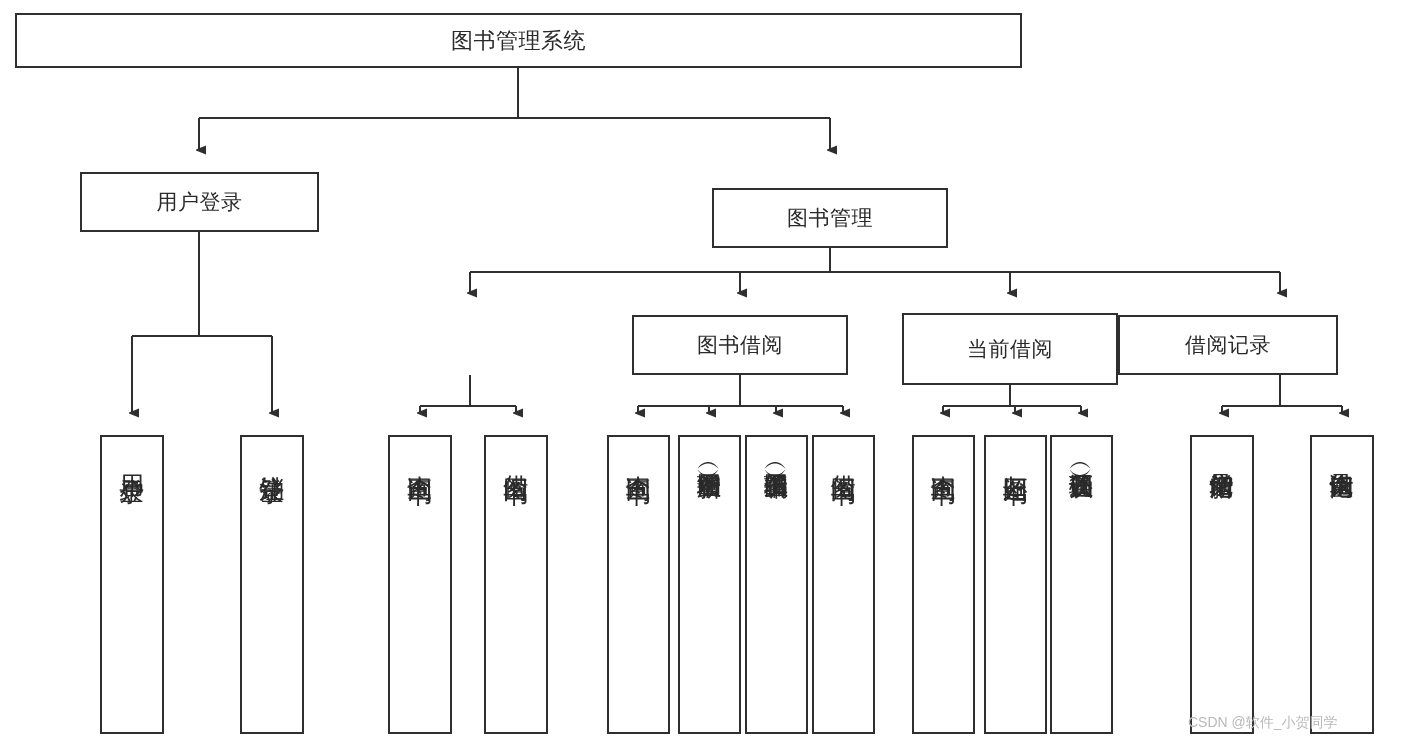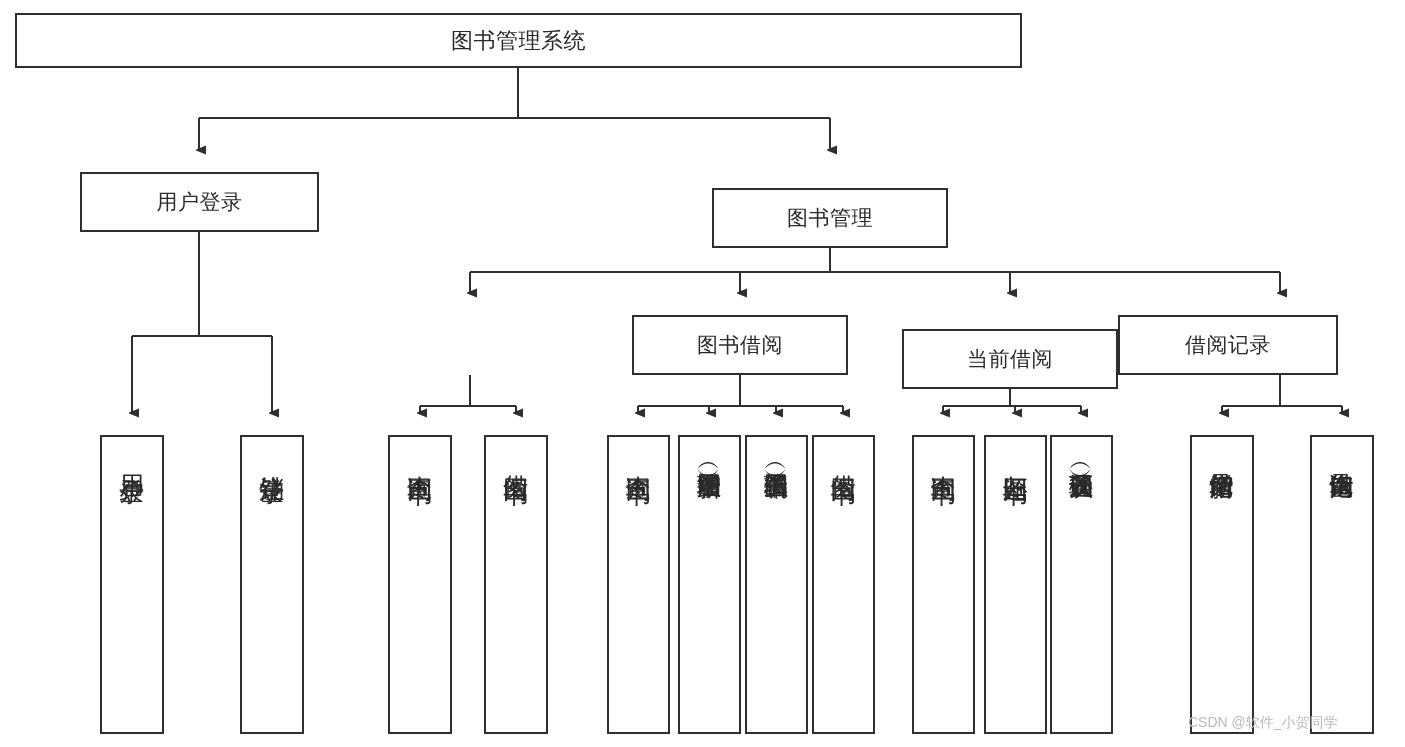--- a/index.html
+++ b/index.html
@@ -139,21 +139,21 @@
   <div class="node horizontal" style="left:80px; top:172px; width:239px; height:60px;">
     <span class="label">用户登录</span>
   </div>
   <div class="node horizontal" style="left:712px; top:172px; width:236px; height:60px;margin-top:16px;">
     <span class="label">图书管理</span>
   </div>
 
   <div class="node horizontal" style="left:632px; top:315px; width:216px; height:60px;">
     <span class="label">图书借阅</span>
   </div>
-  <div class="node horizontal" style="left:902px; top:329px; width:216px; height:60px;">
+  <div class="node horizontal" style="left:902px; top:313px; width:216px; height:72px;">
     <span class="label">当前借阅</span>
   </div>
   <div class="node horizontal" style="left:1118px; top:315px; width:220px; height:60px;">
     <span class="label">借阅记录</span>
   </div>
 
   <div class="node vertical" style="left:100px; top:435px; width:64px; height:299px;">
     <span class="label">用户登录</span>
   </div>
   <div class="node vertical" style="left:240px; top:435px; width:64px; height:299px;">

